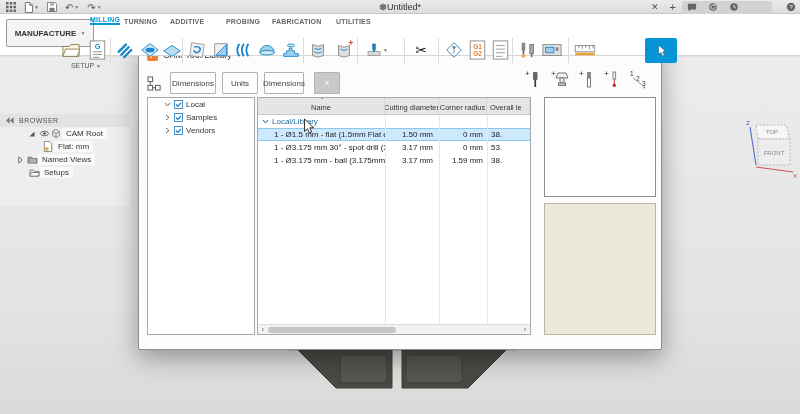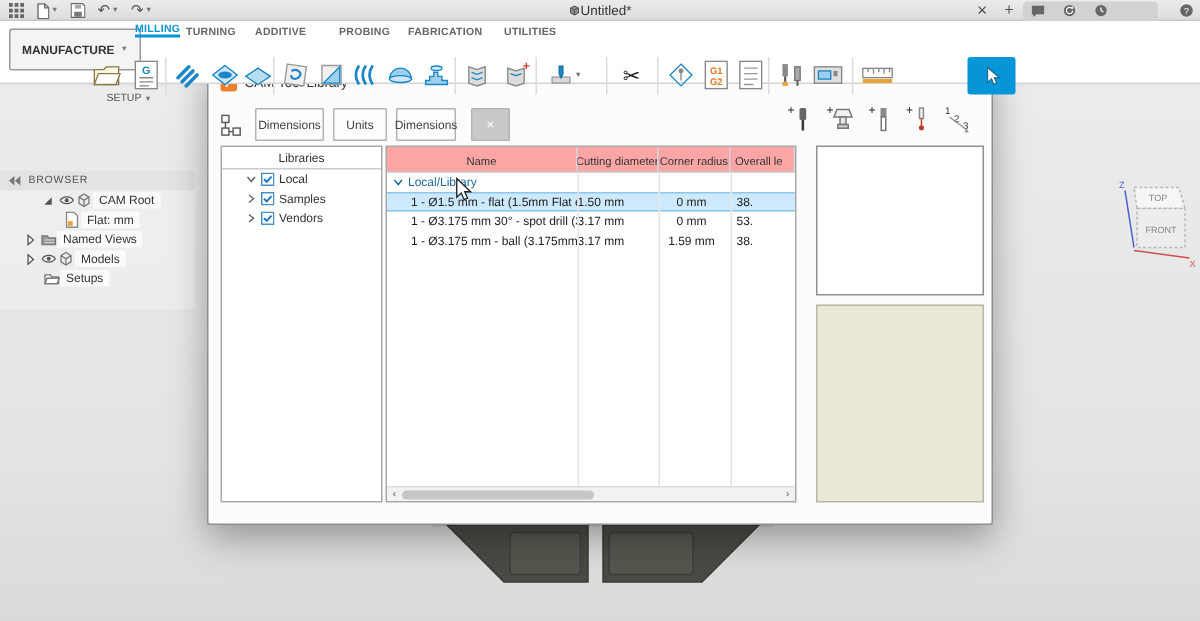--- a/index.html
+++ b/index.html
@@ -43,30 +43,30 @@
 #clear-btn{width:26px;height:22px;background:#c9c9c9;border:1px solid #b3b3b3;border-radius:1px;color:#fff;font-size:9px;display:flex;align-items:center;justify-content:center;margin-left:4px}
 #dlg-addtools{position:absolute;right:12px;top:24px;display:flex;gap:9px;align-items:flex-start}
 
 #lib-panel{position:absolute;left:8px;top:52px;width:108px;height:238px;background:#fff;border:1px solid #a8a8a8;overflow:hidden}
 #lib-header{height:15px;border-bottom:1px solid #ccc;display:flex;align-items:center;justify-content:center;font-size:8px;color:#333}
 .lrow{height:13px;display:flex;align-items:center;gap:3px;font-size:8px;color:#333}
 .lrow .tw{width:8px;display:flex;justify-content:center}
 .lrow.sel .tl{background:#cfe8fb;border:1px solid #9ecdec;padding:0 3px;line-height:10px;border-radius:1px}
 
 #tbl-panel{position:absolute;left:118px;top:52px;width:274px;height:238px;background:#fff;border:1px solid #a8a8a8;overflow:hidden}
-#tbl-head{display:flex;height:17px;border-bottom:1px solid #c9c9c9;font-size:7.5px;color:#333;background:#fca5a5}
+#tbl-head{display:flex;height:17px;border-bottom:1px solid #c9c9c9;font-size:7.5px;color:#333;background:#e5e5e5}
 #tbl-head>div{display:flex;align-items:flex-end;justify-content:center;padding-bottom:2px;border-right:1px solid #d5d5d5;overflow:hidden;white-space:nowrap;position:relative}
 .ch-name{width:127px}.ch-cut{width:54px}.ch-cor{width:48px}.ch-ov{flex:1;justify-content:flex-start!important;padding-left:3px}
 #sortc{position:absolute;left:50%;top:-1px;font-size:7px;color:#666}
 .grow{height:13px;display:flex;align-items:center;gap:3px;padding-left:4px;font-size:8px;color:#1e6a9e}
 .trow{height:13px;display:flex;align-items:center;font-size:8px;color:#222;position:relative}
 .trow.sel{background:#cde9fd;box-shadow:inset 0 1px 0 #8fc7ec,inset 0 -1px 0 #8fc7ec}
 .c-name{width:127px;display:flex;align-items:center;gap:3px;padding-left:13px;overflow:hidden;white-space:nowrap}
-.c-cut{width:54px;padding-right:6px}
-.c-cor{width:48px;text-align:center;padding-right:4px}
+.c-cut{width:54px;text-align:right;padding-right:6px}
+.c-cor{width:48px;text-align:right;padding-right:4px}
 .c-ov{flex:1;padding-left:4px;overflow:hidden;white-space:nowrap}
 .colline{position:absolute;top:17px;bottom:10px;width:1px;background:#e6e6e6}
 #tbl-scroll{position:absolute;left:0;right:0;bottom:0;height:10px;background:#f2f2f2;border-top:1px solid #ddd;display:flex;align-items:center}
 #tbl-thumb{position:absolute;left:10px;width:128px;top:2px;height:6px;background:#c6c6c6;border-radius:3px}
 .sarrow{width:10px;font-size:7px;color:#555;text-align:center;line-height:9px}
 
 #preview-panel{position:absolute;left:405px;top:52px;width:112px;height:100px;background:#fff;border:1px solid #8f8f8f}
 #info-panel{position:absolute;left:405px;top:158px;width:112px;height:132px;background:#ece8d9;border:1px solid #b9b5a5}
 
 #viewcube{position:absolute;left:738px;top:58px;width:60px;height:66px}
@@ -364,42 +364,20 @@
             <path fill="#fff" stroke="#555" d="M1.5 1l4 3.5-4 3.5z"></path>
           </svg>
         </span>
       <span class="bic">
           <svg width="11" height="9" viewBox="0 0 12 10">
             <path fill="#9a9a9a" stroke="#777" d="M1 2.5h4l1 1.5h5v5H1z"></path>
             <path stroke="#ccc" d="M3 5.5h7M3 7.5h7"></path>
           </svg>
         </span>
       <span class="lbl">Named Views</span>
-    </div>
-    <div class="brow">
-      <span class="bic" style="margin-left:14px">
-          <svg width="7" height="8" viewBox="0 0 7 9">
-            <path fill="#fff" stroke="#555" d="M1.5 1l4 3.5-4 3.5z"></path>
-          </svg>
-        </span>
-      <span class="bic">
-          <svg width="11" height="7" viewBox="0 0 12 8">
-            <path fill="none" stroke="#555" d="M1 4c2-3.4 8-3.4 10 0-2 3.4-8 3.4-10 0z"></path>
-            <circle cx="6" cy="4" r="1.5" fill="#555"></circle>
-          </svg>
-        </span>
-      <span class="bic">
-          <svg width="10" height="11" viewBox="0 0 12 13">
-            <g stroke="#777" fill="#ececec">
-              <path d="M2 4l4-2.5L10 4v5l-4 2.5L2 9z"></path>
-              <path d="M2 4l4 2.5L10 4M6 6.5V11.5" fill="none"></path>
-            </g>
-          </svg>
-        </span>
-      <span class="lbl">Models</span>
     </div>
     <div class="brow">
       <span class="bic" style="margin-left:28px">
           <svg width="11" height="9" viewBox="0 0 12 10">
             <path fill="#f5f5f5" stroke="#777" d="M1 2.5h4l1 1.5h5v5H1z"></path>
             <path fill="#fff" stroke="#777" d="M1 9l1.5-4h9L10 9z"></path>
           </svg>
         </span>
       <span class="lbl">Setups</span>
     </div>
@@ -476,21 +454,20 @@
     <svg width="20" height="21" viewBox="0 0 20 21">
         <text x="1" y="7" font-size="6.5" fill="#333" font-family="Liberation Sans,sans-serif">1</text>
         <text x="7" y="12" font-size="6.5" fill="#333" font-family="Liberation Sans,sans-serif">2</text>
         <text x="13" y="17" font-size="6.5" fill="#333" font-family="Liberation Sans,sans-serif">3</text>
         <path d="M4 9l12 9" stroke="#999" fill="none"></path>
         <path fill="#999" d="M17 19.5l-3.2-.4 1.5-2z"></path>
       </svg>
   </div>
 
   <div id="lib-panel">
-    <div id="lib-header">Libraries</div>
     <div class="lrow" style="padding-left:15px">
       <span class="tw">
           <svg width="7" height="7" viewBox="0 0 7 7">
             <path d="M1 2l2.5 3L6 2" stroke="#666" fill="none"></path>
           </svg>
         </span>
       <svg width="9" height="9" viewBox="0 0 9 9">
           <rect x=".5" y=".5" width="8" height="8" fill="#fff" stroke="#4a90c8"></rect>
           <path d="M2 4.5l1.8 1.8L7 2.8" stroke="#1a73b8" stroke-width="1.2" fill="none"></path>
         </svg>

